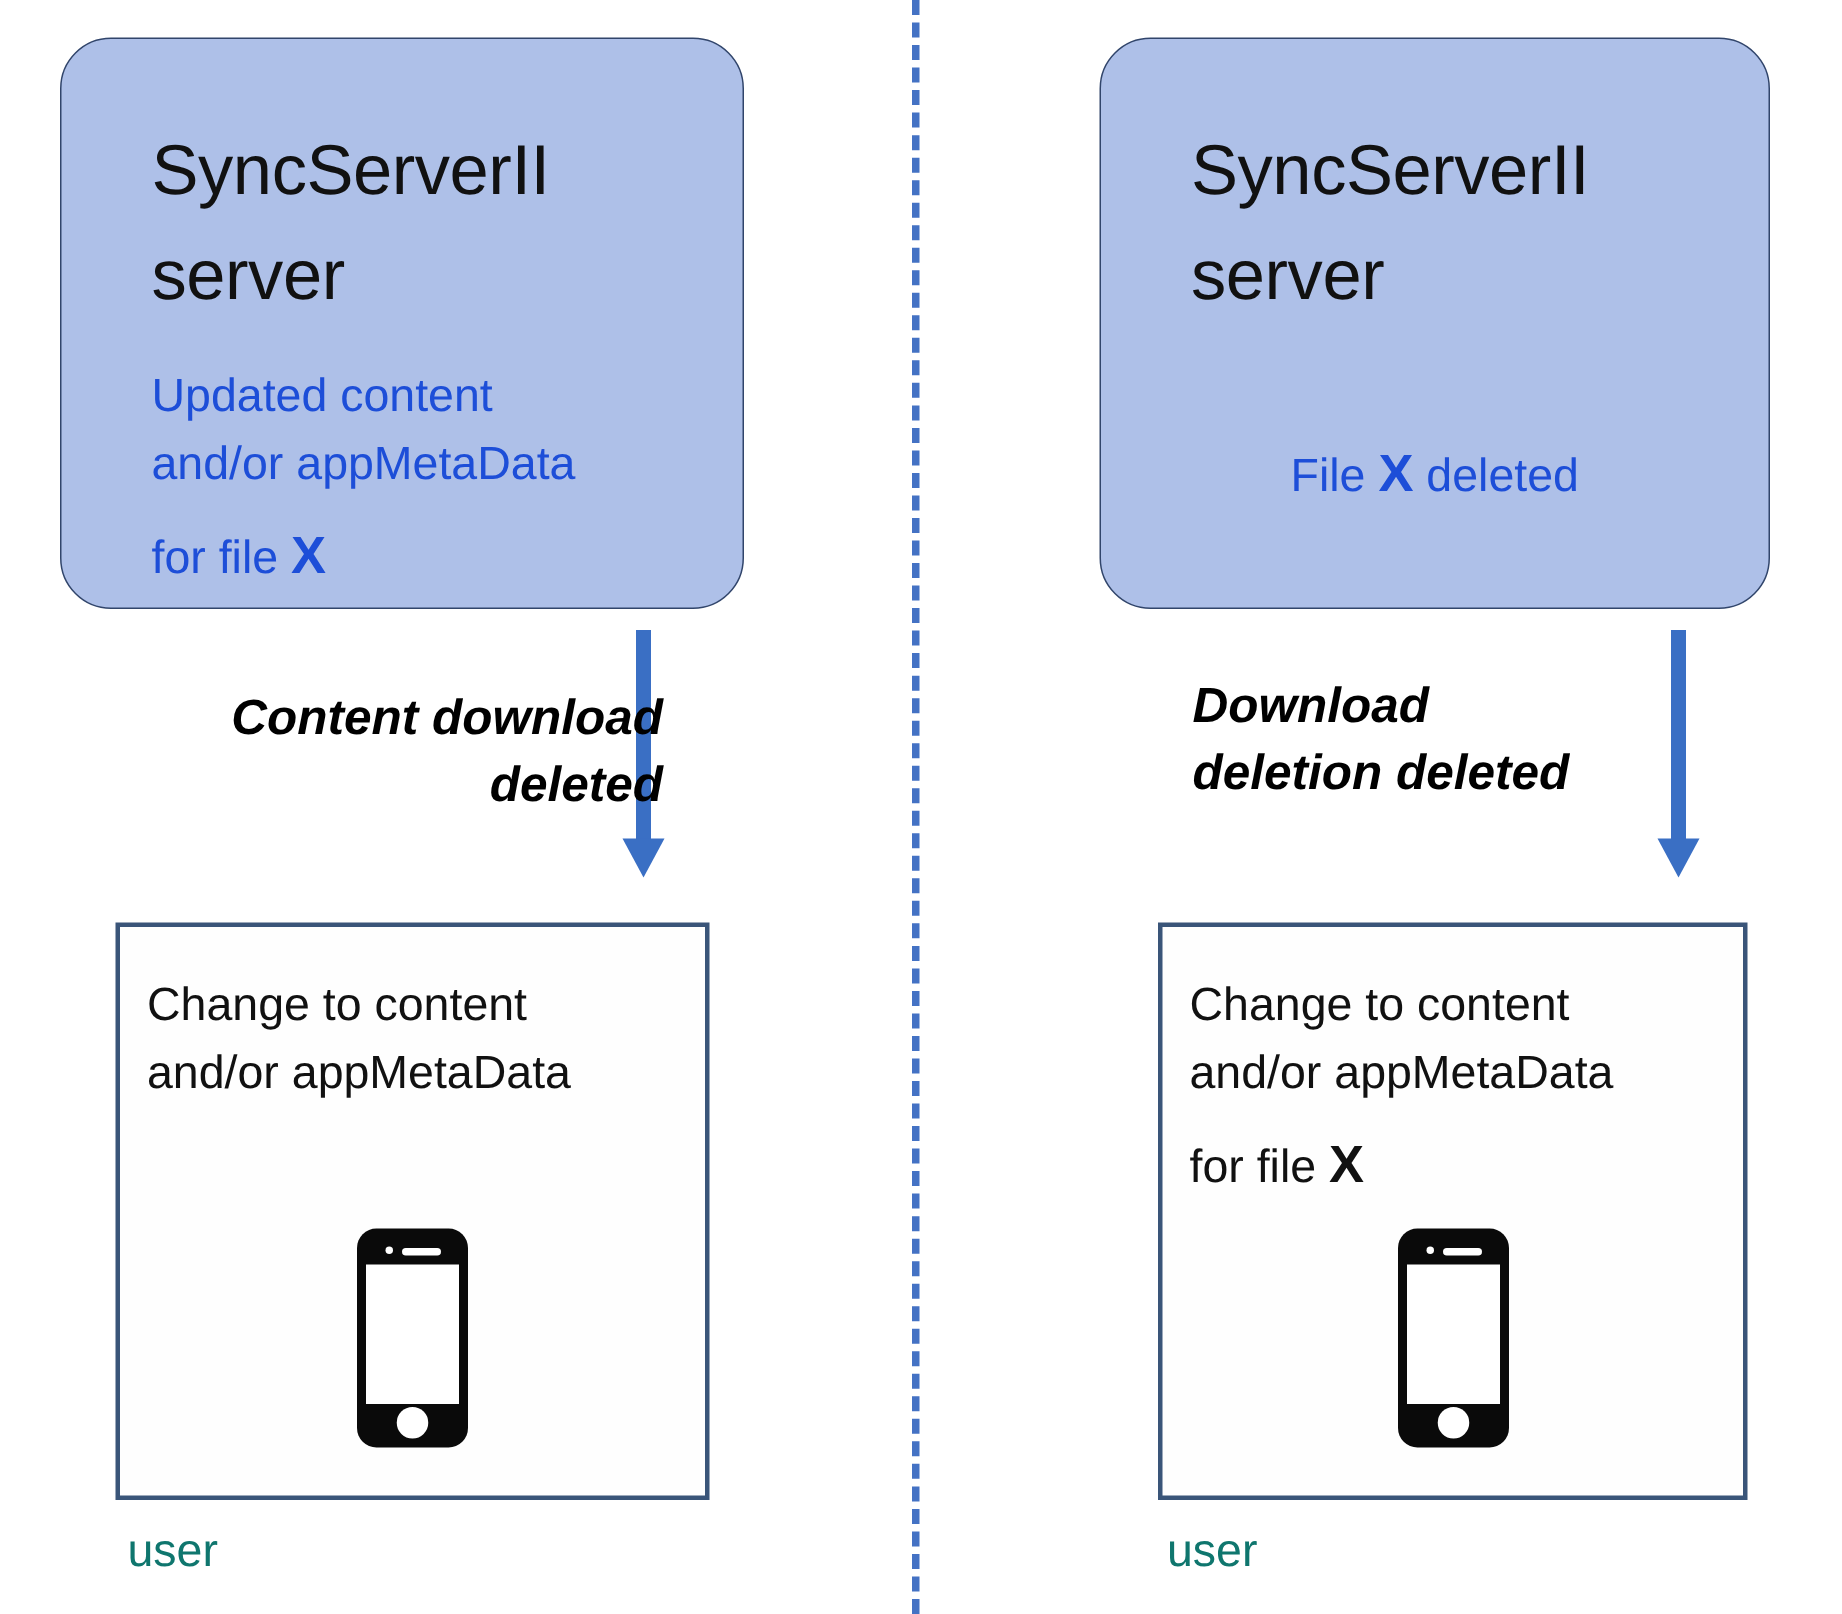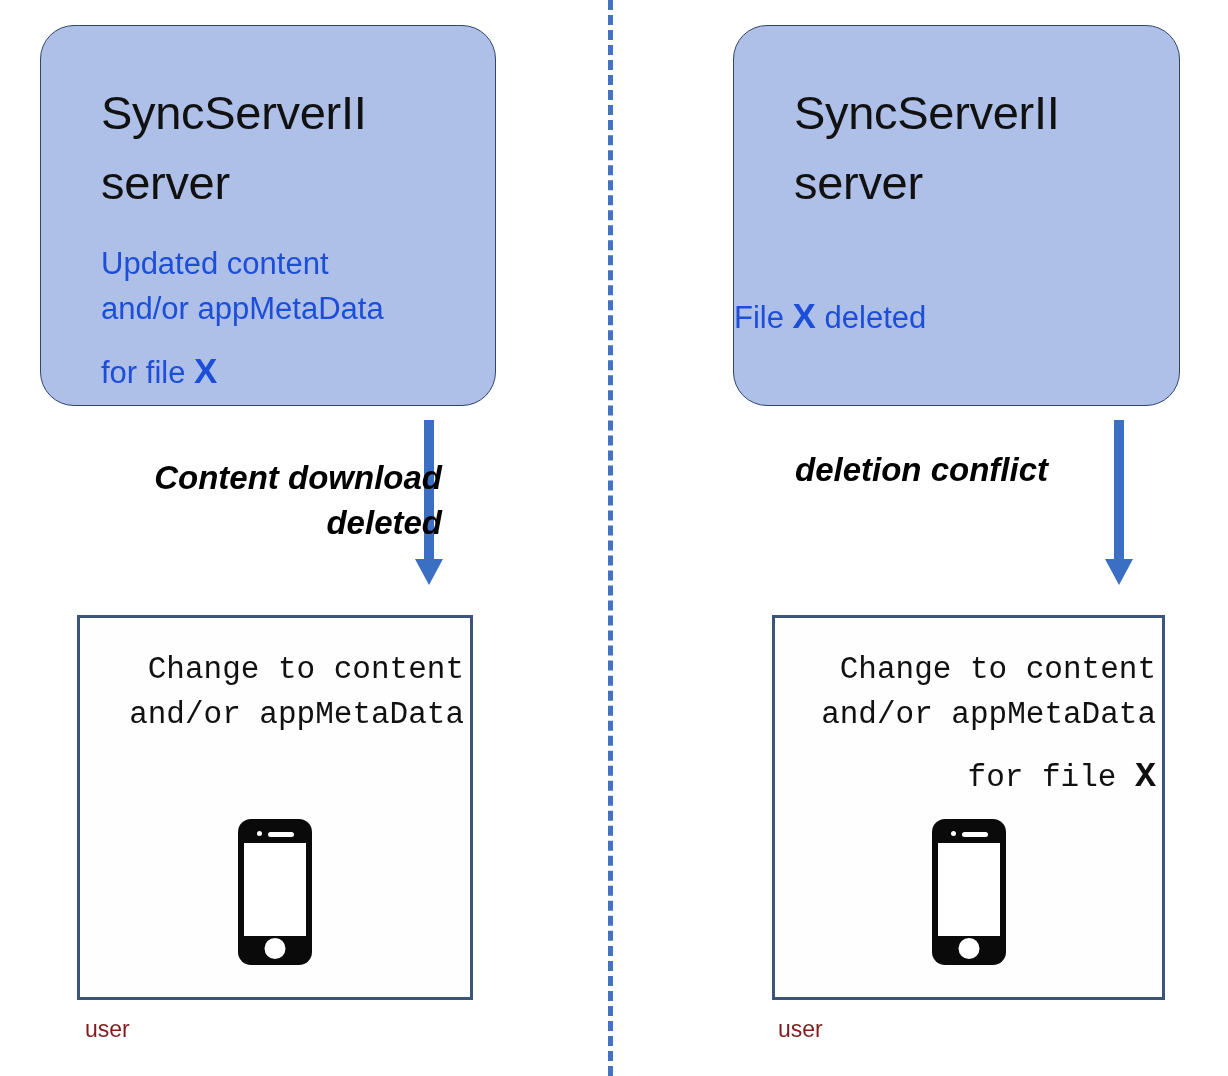--- a/index.html
+++ b/index.html
@@ -53,21 +53,21 @@
   }
   .server-body {
     position: absolute;
     left: 60px;
     right: 22px;
     font-size: 31px;
     line-height: 1.45;
     color: #1d4ed8;
   }
   .server-body.left { top: 216px; text-align: left; }
-  .server-body.right { top: 265px; left: 0; right: 0; }
+  .server-body.right { top: 265px; left: 0; right: 0; text-align: center; }
 
   .big-x {
     font-weight: bold;
     font-size: 35px;
   }
   .spaced-line { display: block; margin-top: 14px; }
 
   
   .arrow {
     position: absolute;
@@ -114,27 +114,26 @@
     border: 3px solid #3a5579;
   }
   .user-box.left  { left: 77px;  top: 615px; width: 396px; height: 385px; }
   .user-box.right { left: 772px; top: 615px; width: 393px; height: 385px; }
 
   .user-text {
     position: absolute;
     top: 30px;
     left: 0;
     right: 0;
-    text-align: right;
+    text-align: left;
     font-size: 31px;
     line-height: 1.45;
     color: #111111;
-    padding: 0 6px;
-    box-sizing: border-box;
-    font-family: Liberation Mono, monospace;
+    padding: 0 18px;
+    box-sizing: border-box;
   }
 
   
   .phone {
     position: absolute;
     bottom: 32px;
     left: 50%;
     transform: translateX(-50%);
     width: 74px;
     height: 146px;
@@ -175,22 +174,22 @@
     bottom: 6px;
     width: 21px;
     height: 21px;
     border-radius: 50%;
     background: #ffffff;
   }
 
   
   .user-caption {
     position: absolute;
-    font-size: 23px;
-    color: #7f1d1d;
+    font-size: 31px;
+    color: #0f766e;
   }
   .user-caption.left  { left: 85px;  top: 1016px; }
   .user-caption.right { left: 778px; top: 1016px; }
 </style>
 </head>
 <body>
 
 <div id="canvas">
 
   <div class="server-box left">
@@ -241,21 +240,22 @@
       <div><span>File </span><span class="big-x">X</span><span> deleted</span></div>
     </div>
   </div>
 
   <div class="arrow right">
     <div class="shaft"></div>
     <div class="head"></div>
   </div>
 
   <div class="conflict-label right">
-    <div>deletion conflict</div>
+    <div>Download</div>
+    <div>deletion deleted</div>
   </div>
 
   <div class="user-box right">
     <div class="user-text">
       <div>Change to content</div>
       <div>and/or appMetaData</div>
       <div class="spaced-line"><span>for file </span><span class="big-x">X</span><span></span></div>
     </div>
     <div class="phone">
       <div class="cam"></div>

